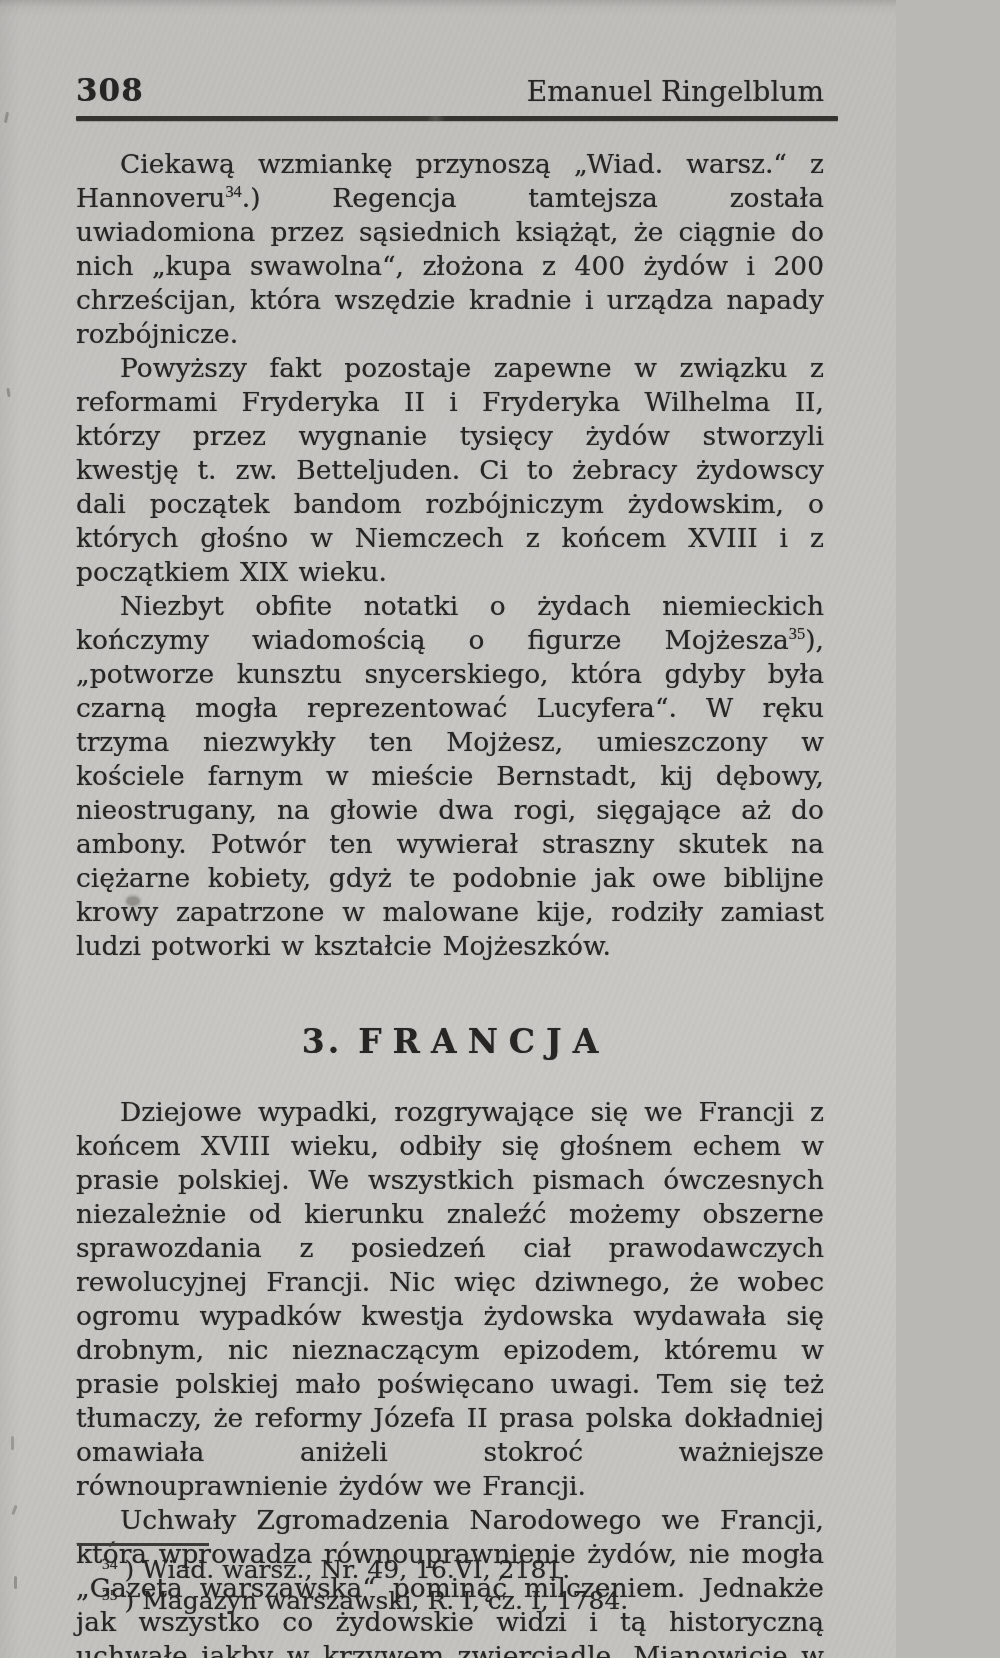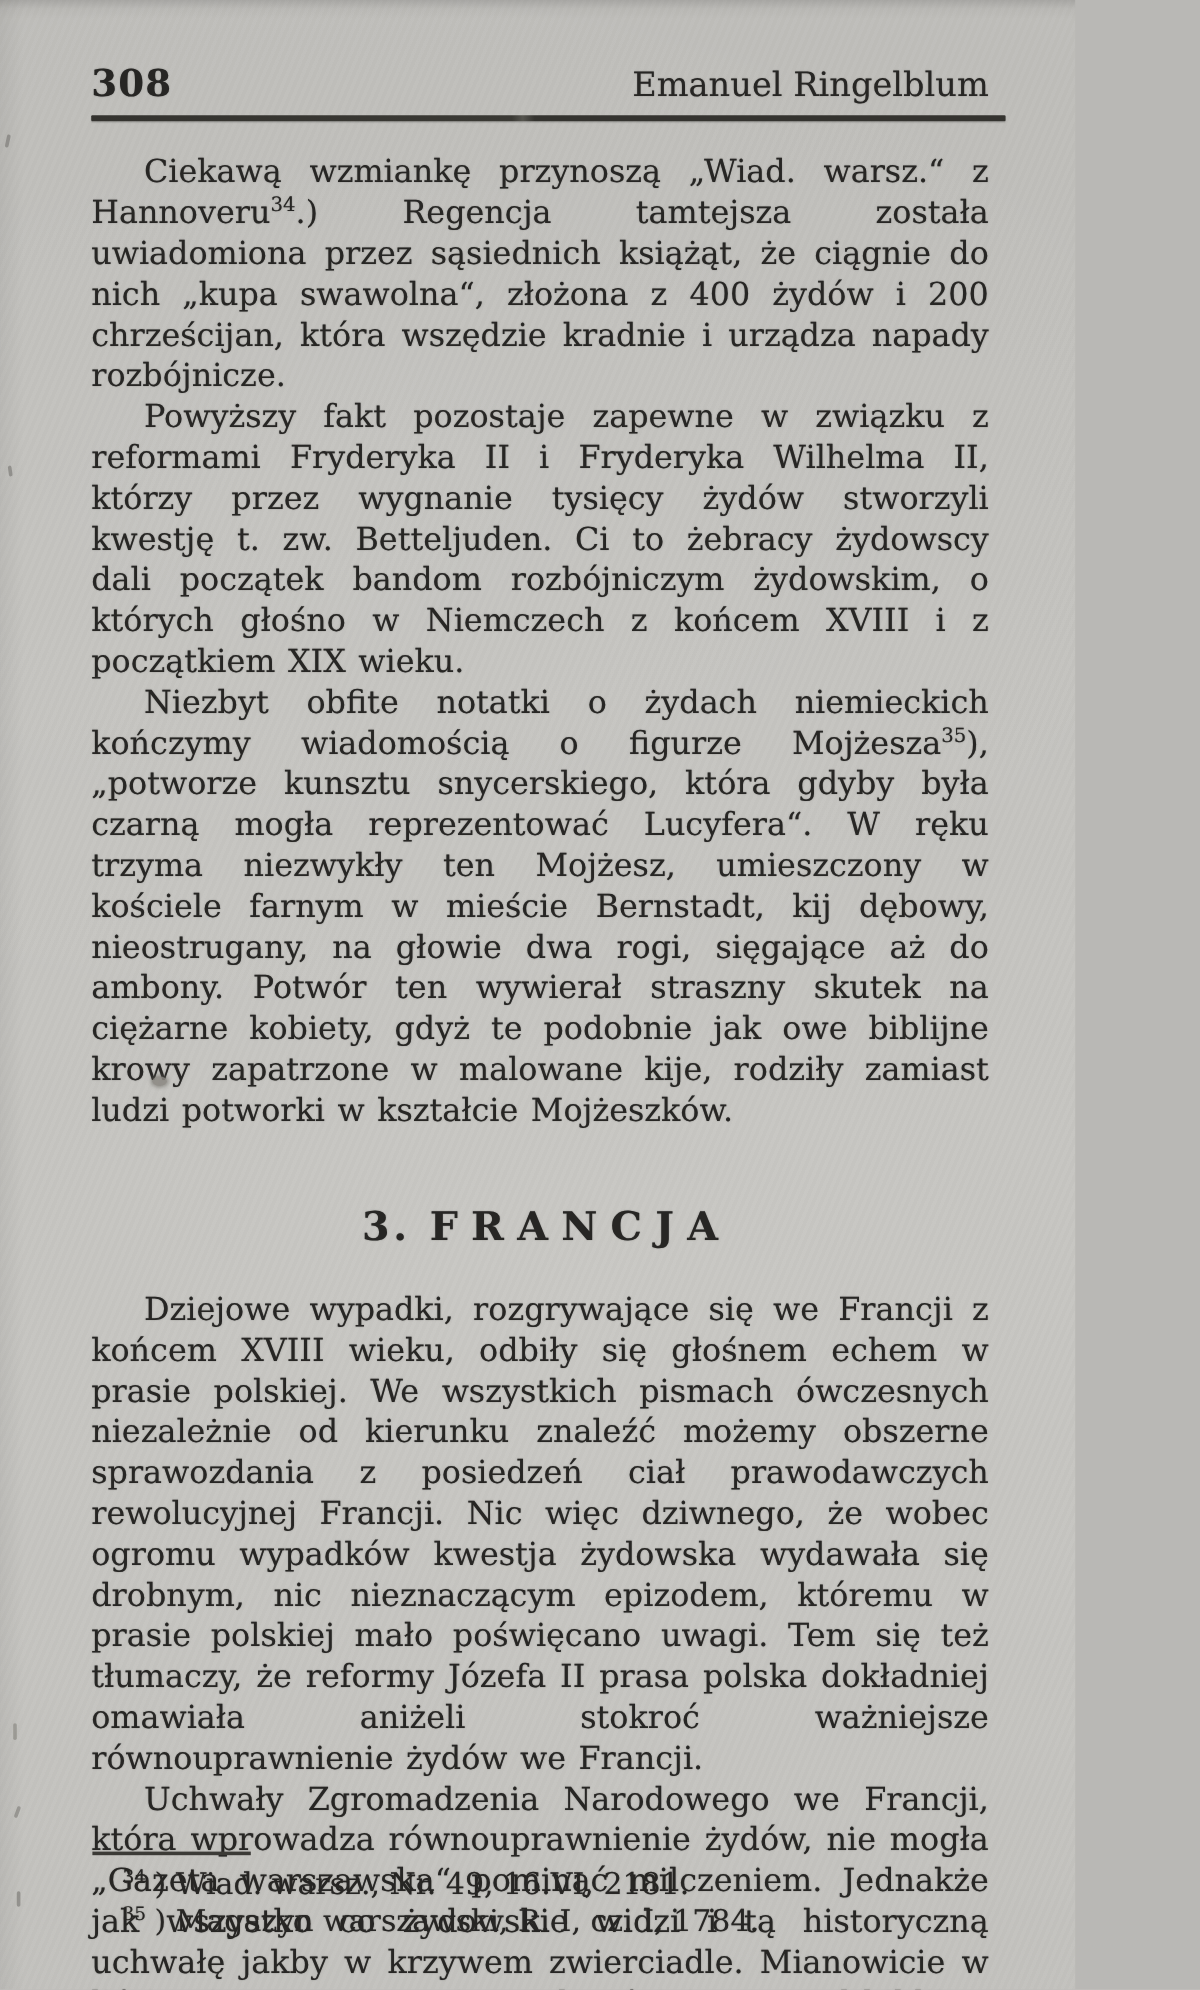--- a/index.html
+++ b/index.html
@@ -6,21 +6,21 @@
   body {
     width: 1000px; height: 1658px;
     font-family: "DejaVu Serif", "Liberation Serif", serif;
     background: #b9b8b5;
     overflow: hidden;
   }
   .page {
     position: relative;
     width: 896px; height: 1658px;
     box-sizing: border-box;
-    padding: 52px 72px 0 76px;
+    padding: 72px 72px 0 76px;
     color: #272624;
     background:
       linear-gradient(180deg, rgba(0,0,0,0.12) 0px, rgba(0,0,0,0.03) 7px, rgba(0,0,0,0) 16px),
       linear-gradient(90deg, rgba(0,0,0,0.05) 0px, rgba(0,0,0,0) 20px, rgba(0,0,0,0) 972px, rgba(0,0,0,0.06) 1000px),
       radial-gradient(1200px 700px at 30% 25%, rgba(255,255,255,0.05), rgba(0,0,0,0) 70%),
       radial-gradient(1600px 1100px at 55% 65%, rgba(255,255,255,0.03), rgba(0,0,0,0.045) 96%),
       repeating-linear-gradient(113deg, rgba(0,0,0,0.013) 0px 3px, rgba(255,255,255,0.016) 3px 6px),
       #c7c6c2;
   }
   
@@ -44,21 +44,21 @@
   
   .text-block {
     margin-top: 26px;
     font-size: 26.5px; line-height: 34px;
     text-align: justify;
     text-shadow: 0 0 1px rgba(39,38,36,0.55);
     word-spacing: 2px;
   }
   .para { margin: 0; text-indent: 44px; }
   .para.noindent { text-indent: 0; }
-  sup { font-size: 0.62em; line-height: 0; }
+  sup { font-size: 0.62em; line-height: 0; font-family: Liberation Serif, serif; }
   
   .section-heading {
     margin: 62px 0 36px 0;
     text-align: center;
     font-size: 33px; font-weight: bold;
     text-indent: 0;
     text-shadow: 0 0 1px rgba(39,38,36,0.55);
   }
   .sec-num { letter-spacing: 3px; margin-right: 16px; }
   .sec-title { letter-spacing: 11px; margin-right: -11px; }

